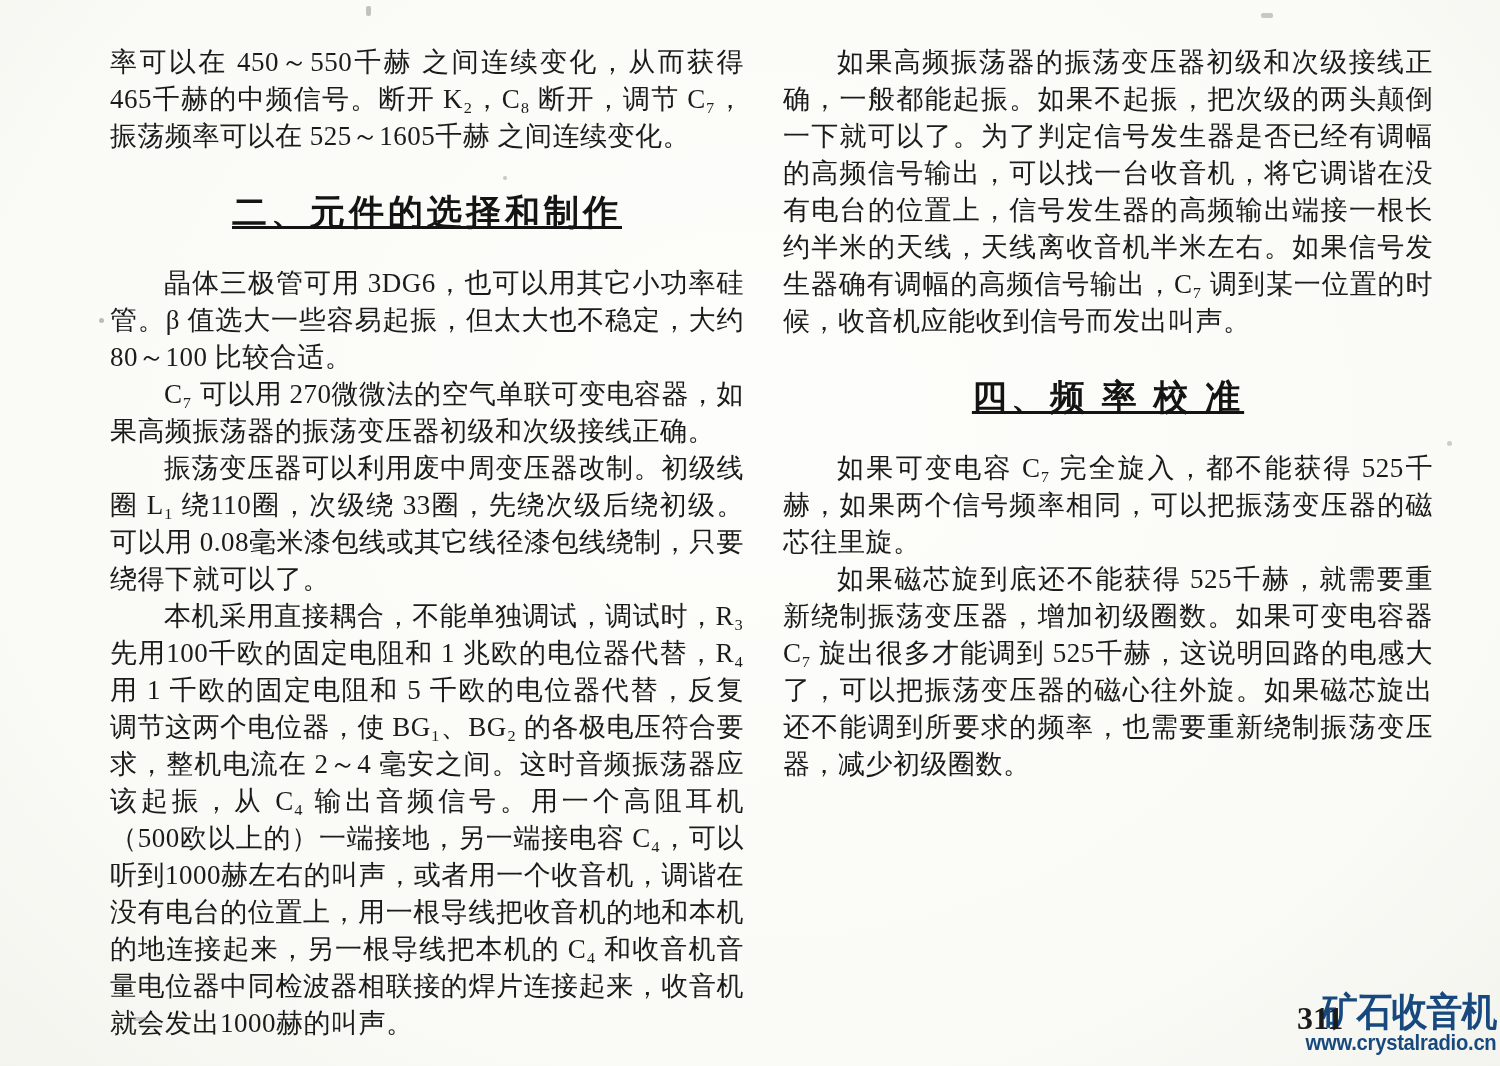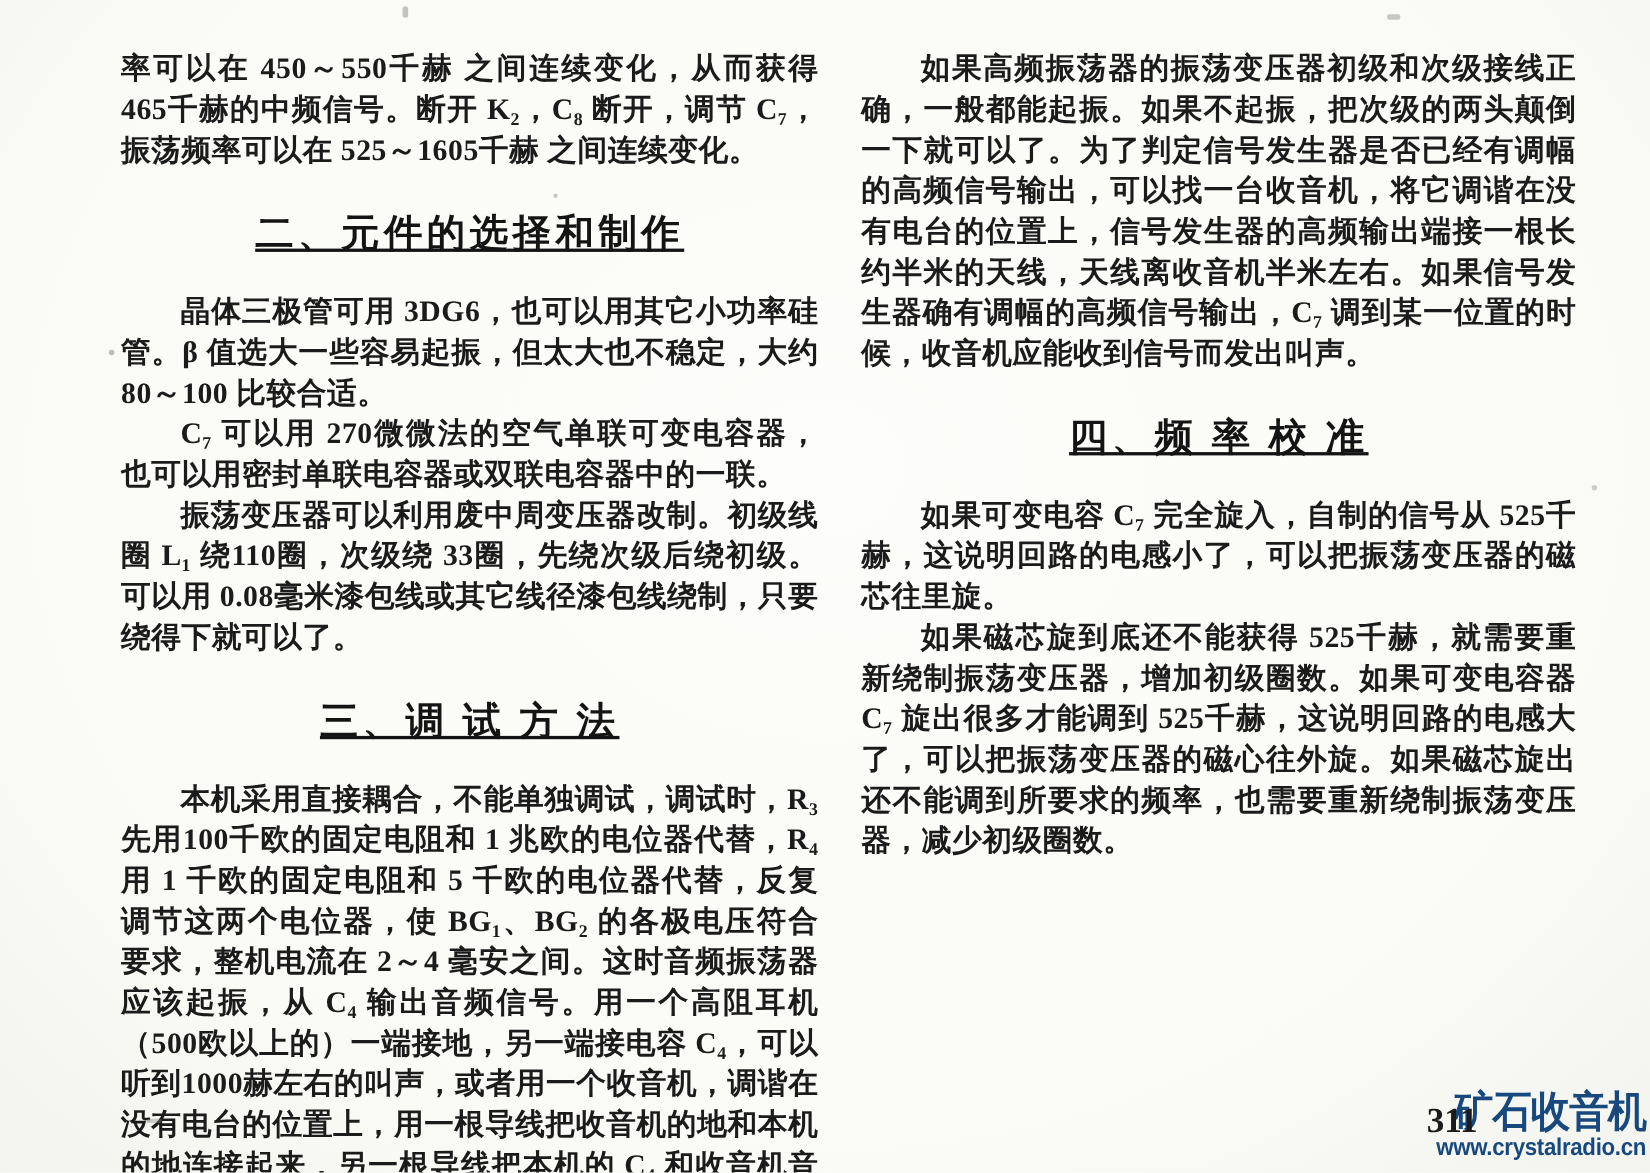--- a/index.html
+++ b/index.html
@@ -20,21 +20,21 @@
     position: absolute;
     top: 44px;
   }
   .col-left  { left: 110px; width: 634px; }
   .col-right { left: 783px; width: 650px; }
 
   p.body-text {
     margin: 0;
     font-size: 27px;
     line-height: 37px;
-    font-weight: 700;
+    font-weight: 400;
     text-align: justify;
     text-indent: 2em;
     letter-spacing: 0.5px;
   }
   p.no-indent { text-indent: 0; }
 
   h2.section-heading {
     margin: 38px 0 32px 0;
     font-size: 35px;
     line-height: 40px;
@@ -98,34 +98,33 @@
 <body>
 
 <div>
 
   <div class="column col-left">
     <p class="body-text no-indent">率可以在 450～550千赫 之间连续变化，从而获得465千赫的中频信号。断开 K₂，C₈ 断开，调节 C₇，振荡频率可以在 525～1605千赫 之间连续变化。</p>
 
     <h2 class="section-heading">二、元件的选择和制作</h2>
 
     <p class="body-text">晶体三极管可用 3DG6，也可以用其它小功率硅管。β 值选大一些容易起振，但太大也不稳定，大约 80～100 比较合适。</p>
-    <p class="body-text">C₇ 可以用 270微微法的空气单联可变电容器，也可以用密封单联电容器或双联电容器中的一联。</p>
+    <p class="body-text">C₇ 可以用 270微微法的空气单联可变电容器，如果高频振荡器的振荡变压器初级和次级接线正确。</p>
     <p class="body-text">振荡变压器可以利用废中周变压器改制。初级线圈 L₁ 绕110圈，次级绕 33圈，先绕次级后绕初级。可以用 0.08毫米漆包线或其它线径漆包线绕制，只要绕得下就可以了。</p>
 
-    <h2 class="section-heading">三、调 试 方 法</h2>
 
     <p class="body-text">本机采用直接耦合，不能单独调试，调试时，R₃ 先用100千欧的固定电阻和 1 兆欧的电位器代替，R₄ 用 1 千欧的固定电阻和 5 千欧的电位器代替，反复调节这两个电位器，使 BG₁、BG₂ 的各极电压符合要求，整机电流在 2～4 毫安之间。这时音频振荡器应该起振，从 C₄ 输出音频信号。用一个高阻耳机（500欧以上的）一端接地，另一端接电容 C₄，可以听到1000赫左右的叫声，或者用一个收音机，调谐在没有电台的位置上，用一根导线把收音机的地和本机的地连接起来，另一根导线把本机的 C₄ 和收音机音量电位器中同检波器相联接的焊片连接起来，收音机就会发出1000赫的叫声。</p>
   </div>
 
   <div class="column col-right">
     <p class="body-text">如果高频振荡器的振荡变压器初级和次级接线正确，一般都能起振。如果不起振，把次级的两头颠倒一下就可以了。为了判定信号发生器是否已经有调幅的高频信号输出，可以找一台收音机，将它调谐在没有电台的位置上，信号发生器的高频输出端接一根长约半米的天线，天线离收音机半米左右。如果信号发生器确有调幅的高频信号输出，C₇ 调到某一位置的时候，收音机应能收到信号而发出叫声。</p>
 
     <h2 class="section-heading">四、频 率 校 准</h2>
 
-    <p class="body-text">如果可变电容 C₇ 完全旋入，自制的信号从 525千赫，这说明回路的电感小了，可以把振荡变压器的磁芯往里旋。</p>
+    <p class="body-text">如果可变电容 C₇ 完全旋入，都不能获得 525千赫，如果两个信号频率相同，可以把振荡变压器的磁芯往里旋。</p>
     <p class="body-text">如果磁芯旋到底还不能获得 525千赫，就需要重新绕制振荡变压器，增加初级圈数。如果可变电容器 C₇ 旋出很多才能调到 525千赫，这说明回路的电感大了，可以把振荡变压器的磁心往外旋。如果磁芯旋出还不能调到所要求的频率，也需要重新绕制振荡变压器，减少初级圈数。</p>
 
   </div>
 
   <div class="page-number">311</div>
 
   <div class="watermark">
     <div class="wm-title">矿石收音机</div>
     <div class="wm-url">www.crystalradio.cn</div>
   </div>

